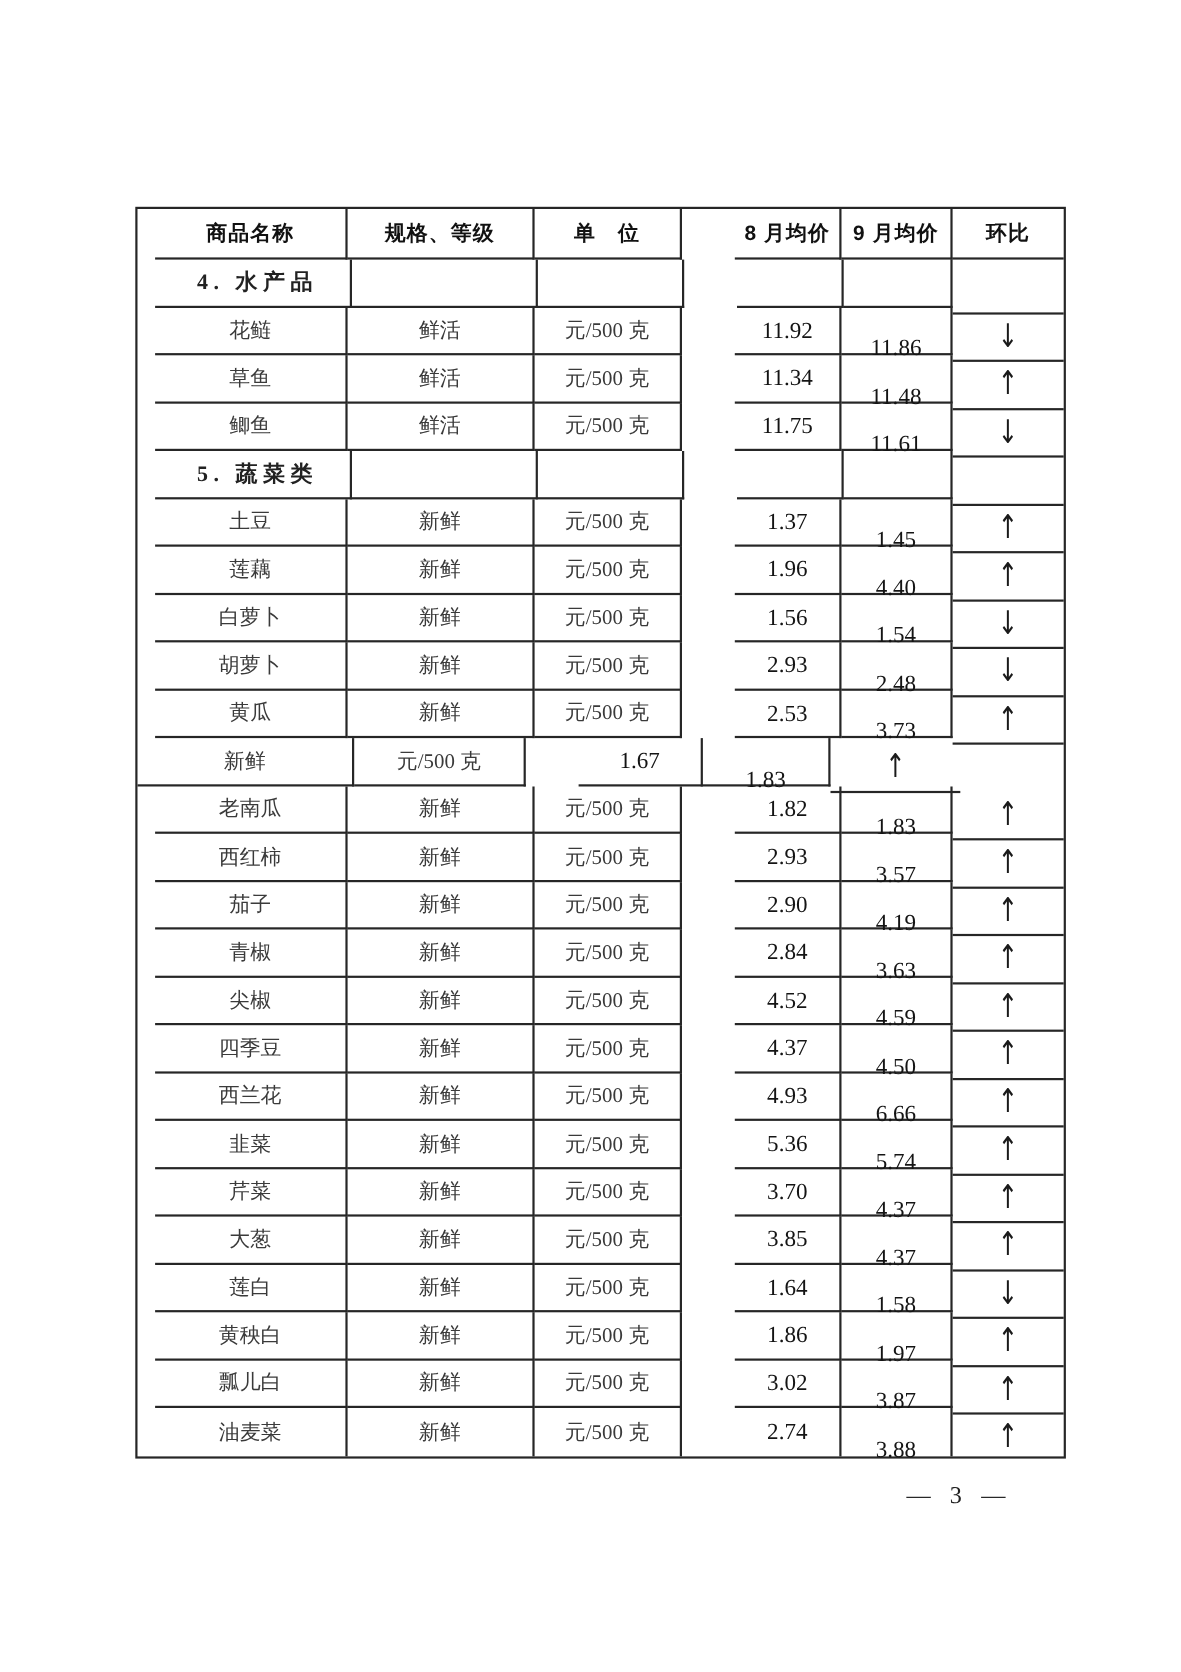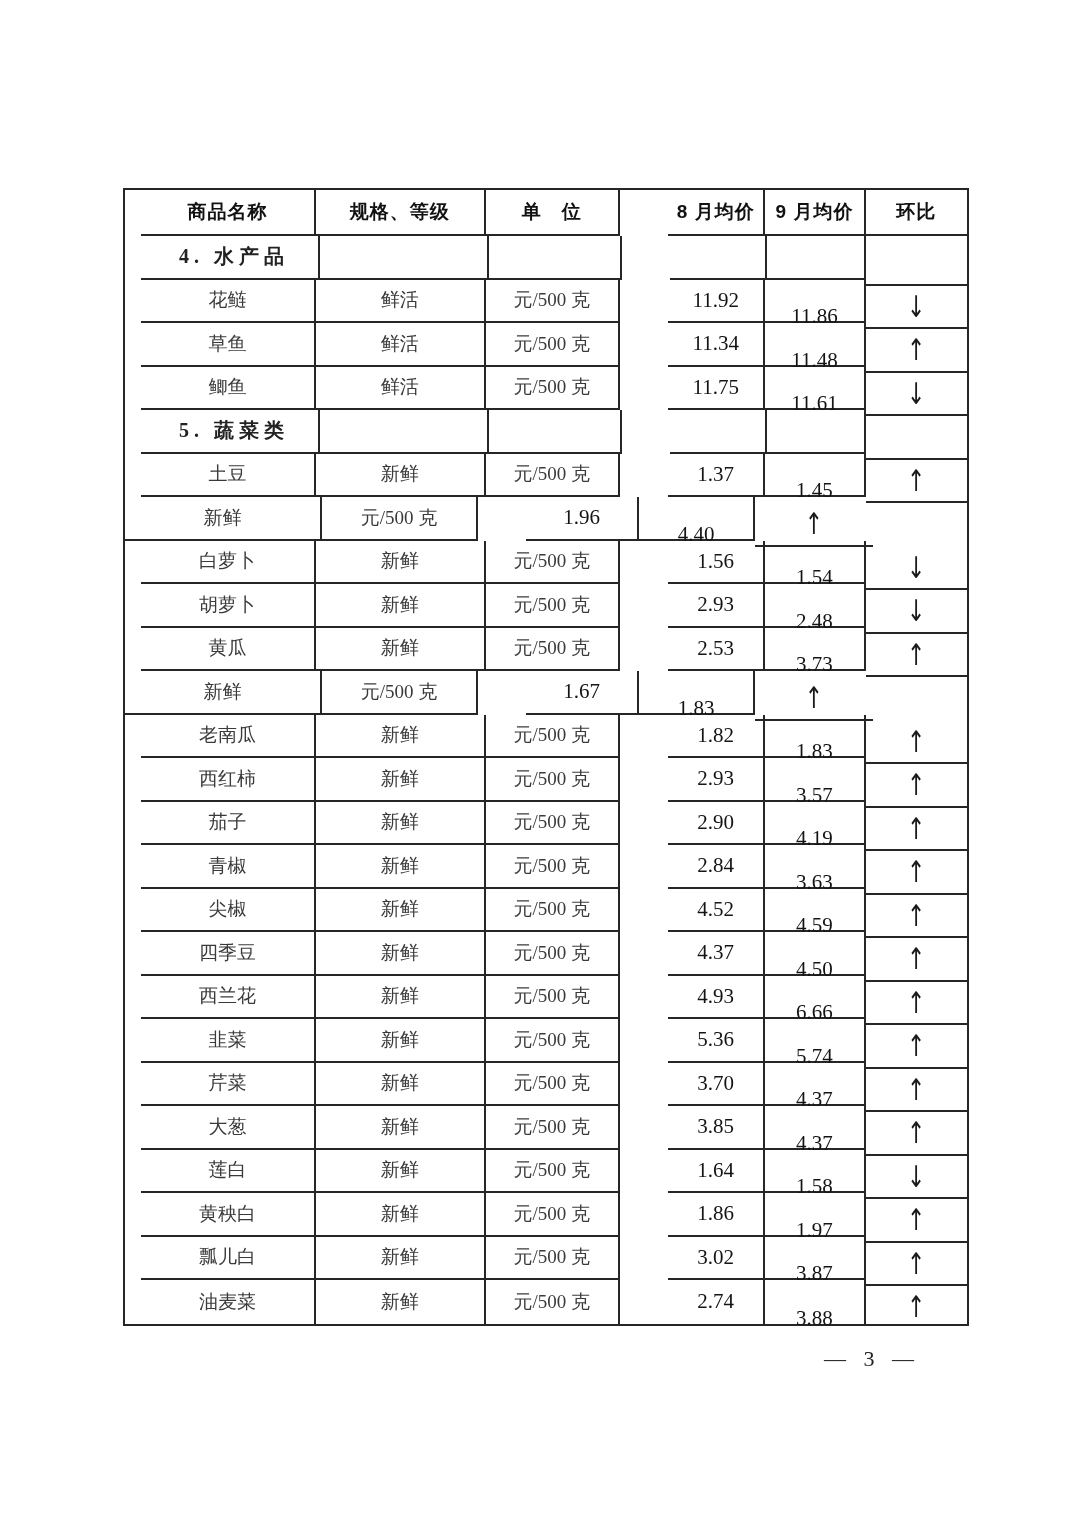--- a/index.html
+++ b/index.html
@@ -181,20 +181,21 @@
             <div class="num">1.37</div>
           </div>
           <div class="td c4 sep">
             <div class="num">1.45</div>
           </div>
           <div class="td c5 trend">
             <div class="arrow">↑</div>
           </div>
         </div>
         <div class="tr">
+          <div class="td c0 cjk">莲藕</div>
           <div class="td c1 cjk">新鲜</div>
           <div class="td c2 cjk">元/500 克</div>
           <div class="td c3">
             <div class="num">1.96</div>
           </div>
           <div class="td c4 sep">
             <div class="num">4.40</div>
           </div>
           <div class="td c5 trend">
             <div class="arrow">↑</div>

